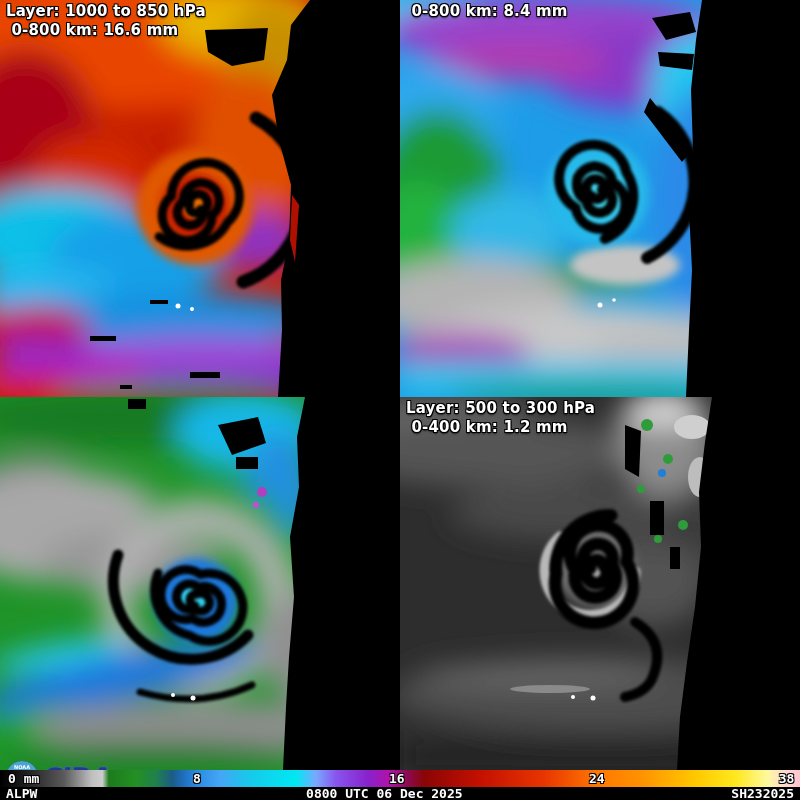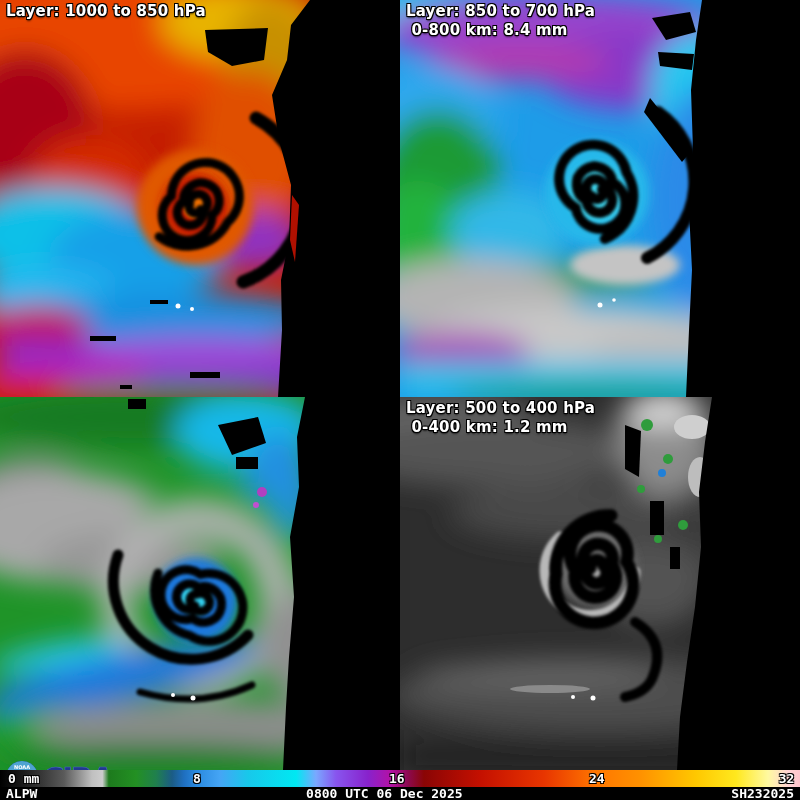--- a/index.html
+++ b/index.html
@@ -72,21 +72,21 @@
         <path d="M205,30 L268,28 L264,60 L232,66 L208,52 Z" fill="#000"></path>
         <rect x="150" y="300" width="18" height="4" fill="#000"></rect>
         <rect x="90" y="336" width="26" height="5" fill="#000"></rect>
         <rect x="190" y="372" width="30" height="6" fill="#000"></rect>
         <rect x="120" y="385" width="12" height="4" fill="#000"></rect>
         <circle cx="178" cy="306" r="2.5" fill="#fff"></circle>
         <circle cx="192" cy="309" r="2" fill="#fff"></circle>
         <path d="M310,0 L400,0 L400,397 L278,397 L282,330 L281,280 L289,240 L291,185 L279,140 L272,95 L287,60 L291,25 Z" fill="#000"></path>
         <path d="M292,195 L299,205 L295,262 L290,240 Z" fill="#b01000"></path>
       </svg>
-      <div class="plabel"><div>Layer: 1000 to 850 hPa</div></div>
+      <div class="plabel"><div>Layer: 1000 to 850 hPa</div><div> 0-800 km: 16.6 mm</div></div>
     </div>
 
     <div class="quad">
       <svg width="400" height="397" viewBox="0 0 400 397">
         <rect width="400" height="397" fill="#1e9ce8"></rect>
         <g filter="url(#b16)">
           <ellipse cx="40" cy="18" rx="80" ry="26" fill="#28d8f0"></ellipse>
           <ellipse cx="150" cy="30" rx="170" ry="36" fill="#9744cc"></ellipse>
           <ellipse cx="230" cy="70" rx="90" ry="40" fill="#8838c8"></ellipse>
           <ellipse cx="120" cy="62" rx="90" ry="20" fill="#b03ab0"></ellipse>
@@ -109,21 +109,21 @@
         <circle cx="197" cy="193" r="28" fill="#40d8f0" filter="url(#b5)"></circle>
         <use href="#spiral" transform="translate(197 193) rotate(-35)" stroke="#000" stroke-width="10" fill="none" stroke-linecap="round" filter="url(#b2)"></use>
         <path d="M 247 258 A 85 85 0 0 0 258 112" stroke="#000" stroke-width="12" fill="none" stroke-linecap="round" filter="url(#b2)"></path>
         <path d="M252,18 l38,-6 l6,20 l-30,8 Z" fill="#000"></path>
         <path d="M258,52 l36,2 l-2,16 l-32,-4 Z" fill="#000"></path>
         <path d="M250,98 L292,150 L282,162 L244,112 Z" fill="#000"></path>
         <circle cx="200" cy="305" r="2.5" fill="#fff"></circle>
         <circle cx="214" cy="300" r="1.8" fill="#fff"></circle>
         <path d="M302,0 L400,0 L400,397 L286,397 L289,330 L292,270 L289,210 L293,150 L291,90 L296,40 Z" fill="#000"></path>
       </svg>
-      <div class="plabel"><div>Layer: 850 to 700 hPa</div><div> 0-800 km: 8.4 mm</div></div>
+      <div class="plabel"><div> 0-800 km: 8.4 mm</div></div>
     </div>
 
     <div class="quad">
       <svg width="400" height="373" viewBox="0 0 400 373">
         <rect width="400" height="373" fill="#1f9428"></rect>
         <g filter="url(#b16)">
           <ellipse cx="140" cy="20" rx="180" ry="30" fill="#157a20"></ellipse>
           <ellipse cx="245" cy="35" rx="70" ry="40" fill="#18b8e8"></ellipse>
           <ellipse cx="278" cy="95" rx="35" ry="60" fill="#2090e0"></ellipse>
           <ellipse cx="30" cy="90" rx="60" ry="30" fill="#8a8a8a"></ellipse>
@@ -185,21 +185,21 @@
         <circle cx="258" cy="142" r="4" fill="#2f9c3c"></circle>
         <circle cx="262" cy="76" r="4" fill="#2080d8"></circle>
         <path d="M225,28 l16,6 l-2,46 l-14,-8 Z" fill="#000"></path>
         <rect x="250" y="104" width="14" height="34" fill="#000"></rect>
         <rect x="270" y="150" width="10" height="22" fill="#000"></rect>
         <ellipse cx="150" cy="292" rx="40" ry="4" fill="#8a8a8a"></ellipse>
         <circle cx="173" cy="300" r="2" fill="#fff"></circle>
         <circle cx="193" cy="301" r="2.5" fill="#fff"></circle>
         <path d="M312,0 L400,0 L400,373 L277,373 L280,320 L287,265 L295,210 L301,150 L299,95 L305,45 Z" fill="#000"></path>
       </svg>
-      <div class="plabel"><div>Layer: 500 to 400 hPa</div><div> 0-400 km: 1.2 mm</div></div>
+      <div class="plabel"><div>Layer: 500 to 300 hPa</div><div> 0-400 km: 1.2 mm</div></div>
     </div>
   </div>
 
   <div class="logos">
     <svg width="34" height="34" viewBox="0 0 34 34">
       <circle cx="17" cy="17" r="16" fill="#0b3d91"></circle>
       <path d="M1,17 A16,16 0 0 1 33,17 Z" fill="#4fa3d1"></path>
       <text x="17" y="9" text-anchor="middle" font-size="5" font-weight="bold" fill="#fff" font-family="DejaVu Sans, sans-serif">NOAA</text>
       <path d="M3,20 C9,13 15,15 17,19 C19,15 26,13 31,19 C25,18 20,21 17,26 C14,21 8,18 3,20 Z" fill="#fff"></path>
     </svg>
@@ -209,21 +209,21 @@
       <text x="0" y="27" font-size="29" font-weight="bold" letter-spacing="-2" fill="#22398f" stroke="#4a66c8" stroke-width="0.6" font-family="DejaVu Sans, sans-serif">CIRA</text>
       <path d="M70,22 l8,-6 l3,4 l-8,4 Z" fill="#fff"></path>
     </svg>
   </div>
 
   <div class="colorbar" style="background: linear-gradient(90deg, rgb(0, 0, 0) 0%, rgb(28, 28, 28) 3%, rgb(90, 90, 90) 8%, rgb(192, 192, 192) 11.5%, rgb(204, 204, 204) 12.8%, rgb(29, 122, 29) 13.6%, rgb(35, 144, 35) 17%, rgb(32, 128, 77) 19.5%, rgb(27, 92, 133) 21.5%, rgb(31, 111, 192) 23%, rgb(42, 138, 224) 24.6%, rgb(69, 165, 245) 27.5%, rgb(24, 200, 234) 31%, rgb(0, 232, 242) 37%, rgb(122, 168, 255) 39.5%, rgb(136, 85, 238) 42%, rgb(136, 34, 204) 46%, rgb(179, 17, 166) 48.8%, rgb(140, 10, 80) 51%, rgb(138, 5, 5) 53%, rgb(196, 16, 0) 60%, rgb(232, 53, 0) 68%, rgb(255, 119, 0) 74.6%, rgb(255, 145, 0) 80%, rgb(255, 200, 0) 87%, rgb(255, 232, 30) 92%, rgb(255, 249, 160) 96%, rgb(255, 211, 211) 98.5%, rgb(255, 196, 204) 100%);">
       <span class="tick" style="left: 1%;">0 mm</span>
       <span class="tick" style="left: 24.6%; transform: translate(-50%, -52%);">8</span>
       <span class="tick" style="left: 49.6%; transform: translate(-50%, -52%);">16</span>
       <span class="tick" style="left: 74.6%; transform: translate(-50%, -52%);">24</span>
-      <span class="tick" style="left: 99.3%; transform: translate(-100%, -52%);">32</span>
+      <span class="tick" style="left: 99.3%; transform: translate(-100%, -52%);">38</span>
     </div>
 
   <div class="footer">
     <span>ALPW</span>
     <span>0800 UTC 06 Dec 2025</span>
     <span>SH232025</span>
   </div>
 </div>
 
 </body></html>

